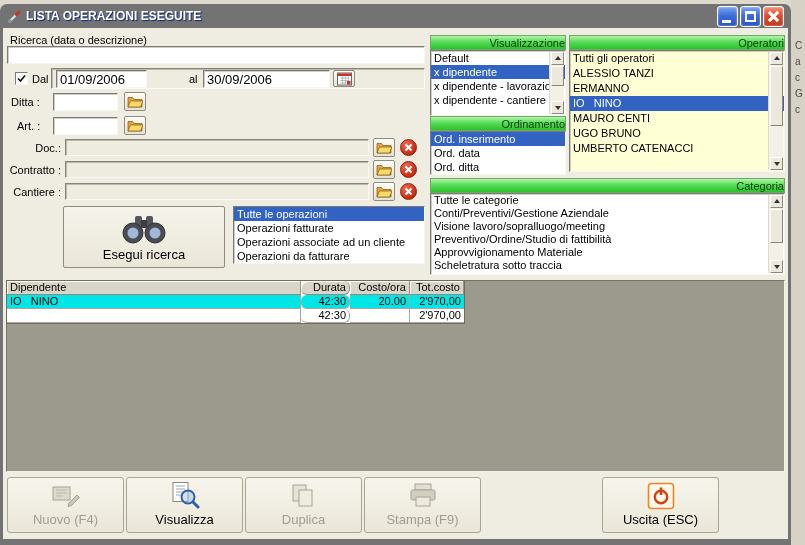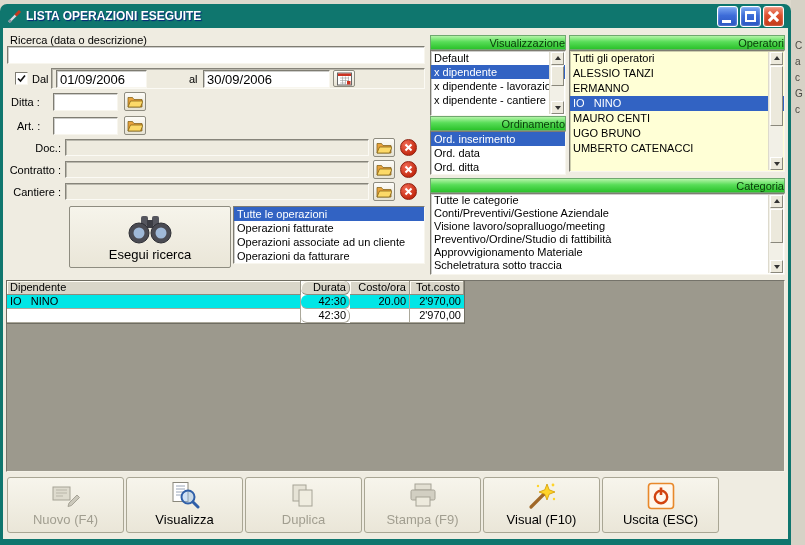--- a/index.html
+++ b/index.html
@@ -10,21 +10,21 @@
   }
   input,button { font-family:"Liberation Sans", sans-serif; font-size:13px; }
 
   
   .bg-strip { position:absolute; right:0; top:0; width:14px; height:545px; background:#D6D2C6; }
   .bg-strip span { position:absolute; left:4px; color:#4A4A44; font-size:10px; }
 
   
   .window {
     position:absolute; left:0; top:4px; width:791px; height:541px;
-    background:#0f766e; border-radius:7px 7px 0 0; padding:0 3px 3px 3px;
+    background:#737373; border-radius:7px 7px 0 0; padding:0 3px 3px 3px;
   }
   .titlebar {
     height:24px; display:flex; align-items:center; gap:4px; padding:0 4px;
     border-radius:5px 5px 0 0;
     background:linear-gradient(180deg,#0F5AE8 0%,#4档 0%,#3E8CF5 9%,#2D74EE 22%,#1959D8 55%,#0D44BE 86%,#0A3CB0 100%);
   }
   .title { flex:1; color:#fff; font-weight:bold; font-size:12px; text-shadow:1px 1px 1px #06267A; white-space:nowrap; overflow:hidden; }
   .winbtns { display:flex; gap:2px; }
   .wbtn { width:21px; height:21px; border-radius:3px; border:1px solid #fff; position:relative; cursor:pointer;
     background:linear-gradient(180deg,#7AA6F2,#3D6CD8 45%,#2A55C0); box-shadow:inset 0 0 2px rgba(255,255,255,.6); }
@@ -49,21 +49,21 @@
   .checkbox { position:absolute; width:13px; height:13px; background:#fff; border:1px solid;
     border-color:#7E7C72 #F8F6EE #F8F6EE #7E7C72; display:flex; align-items:center; justify-content:center; cursor:pointer; }
 
   .iconbtn { position:absolute; width:22px; height:19px; padding:0; cursor:pointer;
     background:linear-gradient(180deg,#FDFCF7,#E6E2D3); border:1px solid #8E8C80; border-radius:2px;
     display:flex; align-items:center; justify-content:center; }
   .delbtn { position:absolute; width:17px; height:17px; padding:0; border-radius:50%; cursor:pointer;
     background:radial-gradient(circle at 35% 30%, #F26B55, #C42A10 72%); border:1px solid #8E2010;
     display:flex; align-items:center; justify-content:center; }
 
-  .exec-btn { position:absolute; left:66px; top:178px; width:162px; height:62px; cursor:pointer;
+  .exec-btn { position:absolute; left:60px; top:178px; width:162px; height:62px; cursor:pointer;
     background:linear-gradient(180deg,#F6F4EB,#EAE6D8); border:1px solid #8E8C80; border-radius:2px;
     display:flex; flex-direction:column; align-items:center; justify-content:space-between; padding:7px 4px 5px; }
 
   .ghdr { position:absolute; height:15px; line-height:14px; text-align:right; color:#093A09;
     background:linear-gradient(180deg,#B4F4A8 0%,#58DD58 45%,#2BC22B 100%); border:1px solid #6FA86F; }
 
   .listbox { position:absolute; background:#fff; border:1px solid; border-color:#7E7C72 #F8F6EE #F8F6EE #7E7C72;
     box-shadow:inset 1px 1px 0 rgba(90,88,80,.3); overflow:hidden; }
   .li { height:14px; line-height:14px; padding:0 3px; white-space:pre; overflow:hidden; cursor:default; }
   .li.sel { background:#3263C3; color:#fff; }
@@ -346,32 +346,20 @@
       <span class="bicon">
         <svg width="30" height="26" viewBox="0 0 30 26">
           <rect x="7" y="1" width="16" height="6" fill="#E2DFD2" stroke="#A6A396"></rect>
           <rect x="3" y="7" width="24" height="10" rx="1.5" fill="#D2CFC2" stroke="#A6A396"></rect>
           <rect x="8" y="14" width="14" height="9" fill="#EDEADD" stroke="#A6A396"></rect>
         </svg>
       </span>
       <span>Stampa (F9)</span>
     </button>
 
-    <button class="bbtn" style="left:480px">
-      <span class="bicon">
-        <svg width="30" height="28" viewBox="0 0 30 28">
-          <path d="M4 25 L17 12" stroke="#A06828" stroke-width="3.2" stroke-linecap="round"></path>
-          <polygon points="20,2 22.2,7.8 28,10 22.2,12.2 20,18 17.8,12.2 12,10 17.8,7.8" fill="#FFD42A" stroke="#D29A00" stroke-width="0.8"></polygon>
-          <circle cx="26" cy="3" r="1.4" fill="#FFD42A"></circle>
-          <circle cx="11" cy="4" r="1.2" fill="#FFD42A"></circle>
-          <circle cx="27" cy="17" r="1.2" fill="#FFD42A"></circle>
-        </svg>
-      </span>
-      <span>Visual (F10)</span>
-    </button>
 
     <button class="bbtn" style="left:599px">
       <span class="bicon">
         <svg width="28" height="28" viewBox="0 0 28 28">
           <rect x="1.5" y="1.5" width="25" height="25" rx="3" fill="#FFF7EC" stroke="#E8882A" stroke-width="1.6"></rect>
           <circle cx="14" cy="15" r="6.2" fill="none" stroke="#D2430F" stroke-width="2.4"></circle>
           <line x1="14" y1="5.5" x2="14" y2="13" stroke="#D2430F" stroke-width="2.6"></line>
         </svg>
       </span>
       <span>Uscita (ESC)</span>

